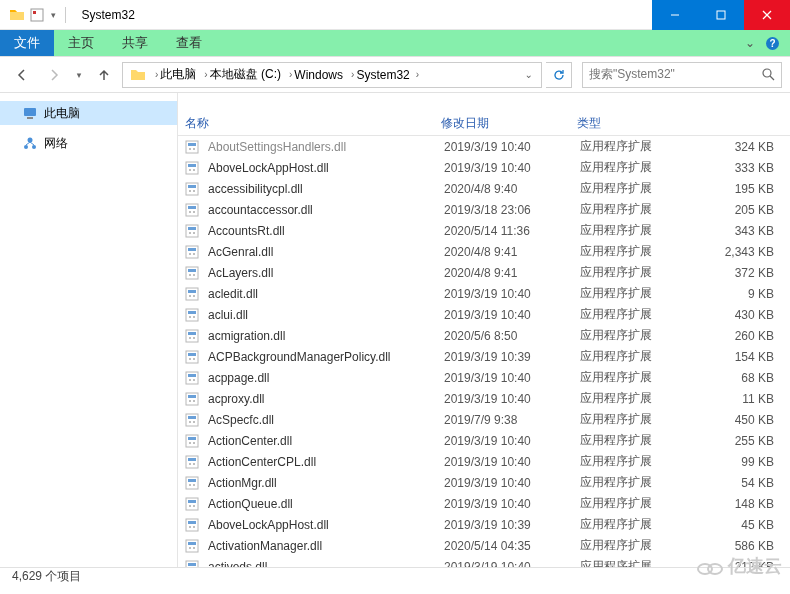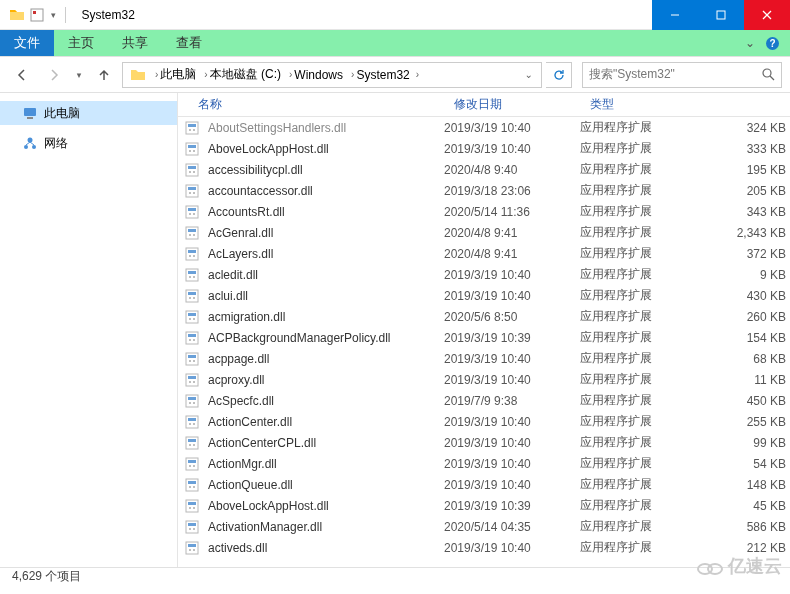--- a/index.html
+++ b/index.html
@@ -31,33 +31,33 @@
 .navbar .search { width: 200px; height: 26px; border: 1px solid #ccc; display: flex; align-items: center; padding: 0 6px; margin-left: 6px; color:#777;}
 .navbar .search .mag { margin-left:auto; color:#555;}
 
 .body { display: flex; height: 474px; }
 .sidebar { width: 178px; border-right: 1px solid #e5e5e5; padding-top: 8px; overflow:hidden;}
 .sidebar .item { display: flex; align-items: center; height: 24px; padding-left: 22px; gap: 6px; cursor:default;}
 .sidebar .item.selected { background: #cce8ff; }
 .sidebar .ico { width:16px; height:16px; display:flex; align-items:center; justify-content:center;}
 
 .main { flex: 1; display: flex; flex-direction: column; overflow:hidden;}
-.cols { display: flex; height: 24px; border-bottom: 1px solid #e5e5e5; align-items: center; color: #2a5db0; font-size:12px; padding-left:16px;}
+.cols { display: flex; height: 24px; border-bottom: 1px solid #e5e5e5; align-items: center; color: #2a5db0; font-size:12px; padding-left:3px;margin-top:19px;}
 .col-name { width: 260px; padding-left:4px;}
 .col-date { width: 136px; }
 .col-type { width: 98px; }
 .col-size { flex:1; text-align:left; padding-left:8px;}
 
 .filelist { flex:1; overflow:hidden; position:relative;}
 .row { display:flex; align-items:center; height:21px; padding-left:6px; font-size:12px; color:#333;}
 .row.cut { color:#888; }
 .row .c-name { width:260px; display:flex; align-items:center; gap:8px; white-space:nowrap; overflow:hidden;}
 .row .c-date { width:136px; color:#555;}
 .row .c-type { width:98px; color:#555;}
-.row .c-size { flex:1; text-align:right; padding-right:4px; color:#555;}
+.row .c-size { flex:1; text-align:right; padding-right:16px; color:#555;}
 .dll-ico { width:16px; height:16px; display:inline-flex; align-items:center; justify-content:center;}
 
 .status { height: 24px; border-top:1px solid #e1e1e1; display:flex; align-items:flex-start; padding:0 12px; color:#444; font-size:12px;}
 .watermark { position:absolute; right:8px; bottom:16px; color:#ccc; font-size:18px; font-weight:bold; display:flex; align-items:flex-end; gap:4px; pointer-events:none;}
 
 svg { display:block; }
 </style>
 </head>
 <body>
 

